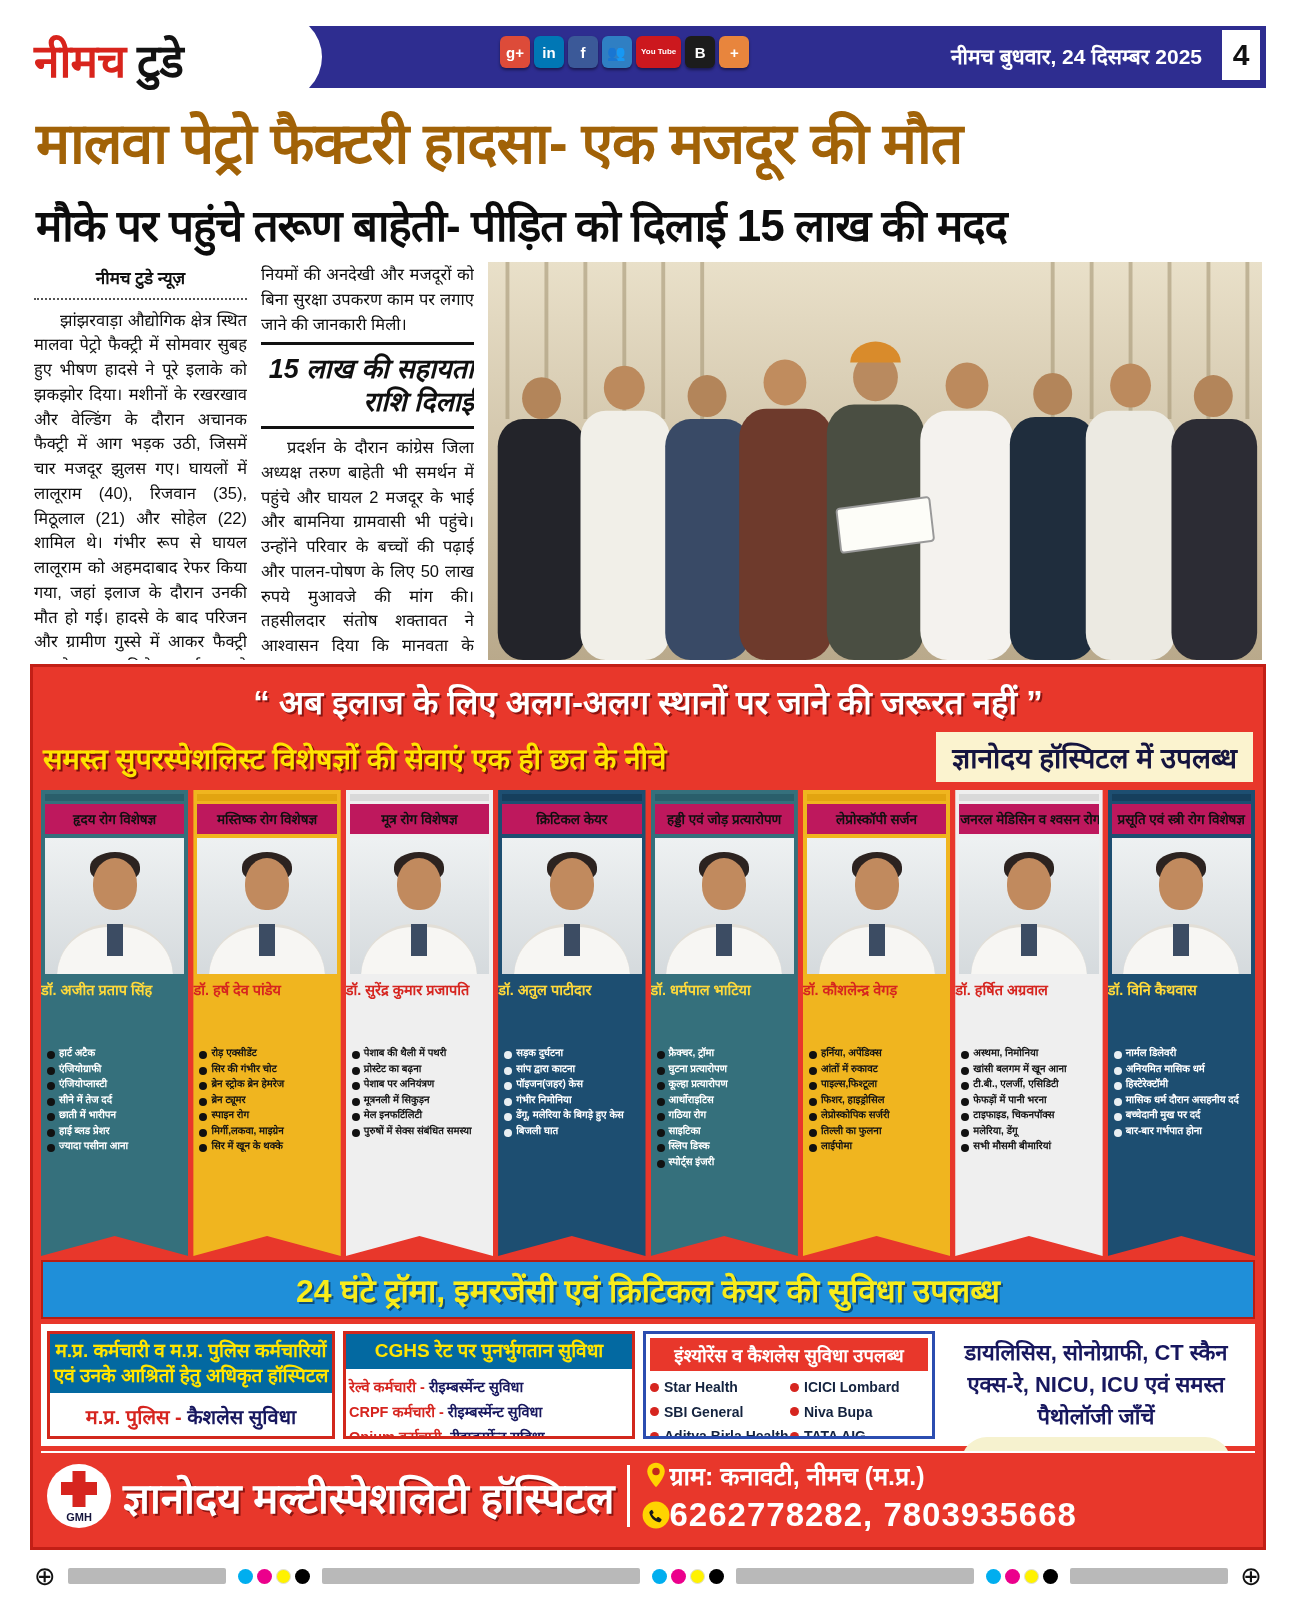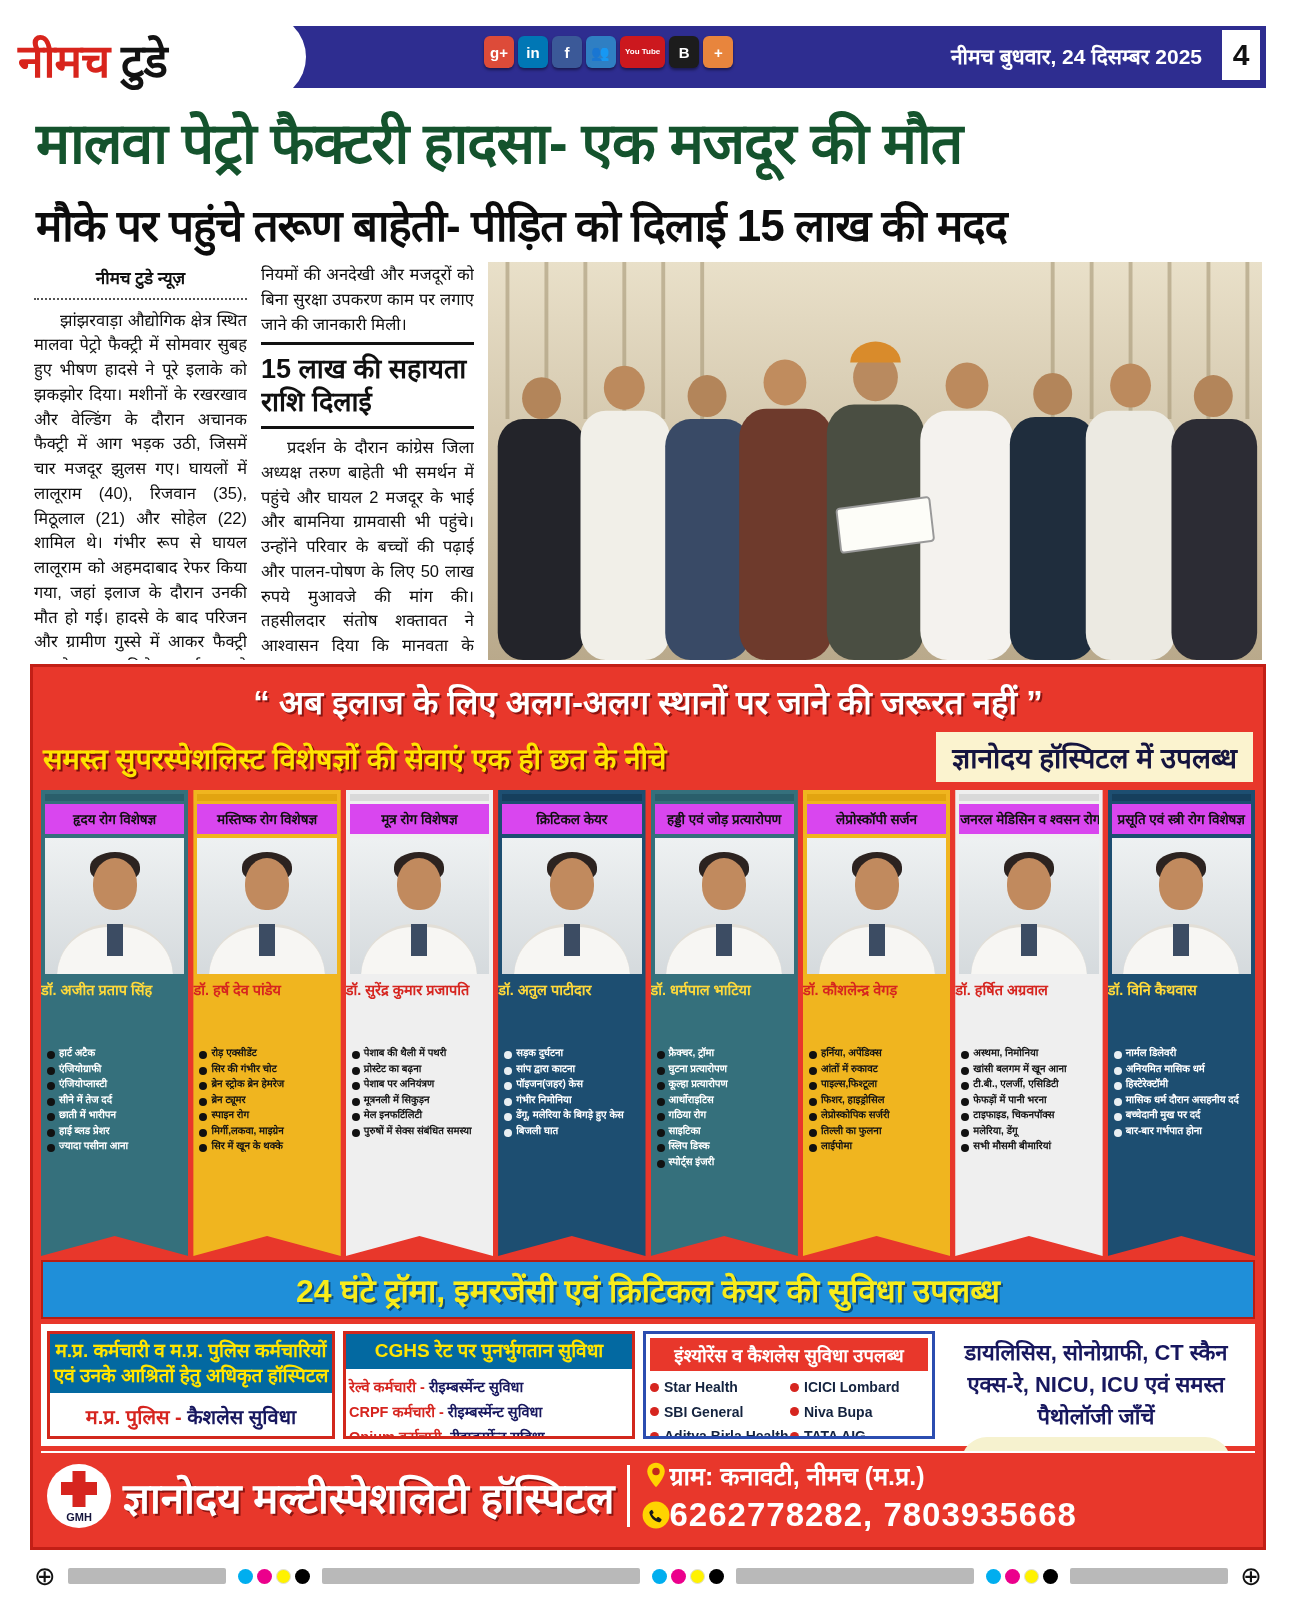--- a/index.html
+++ b/index.html
@@ -1,63 +1,63 @@
 <!DOCTYPE html>
 <html><head>
 <meta charset="utf-8">
 <style>
   * { margin:0; padding:0; box-sizing:border-box; }
   html,body { background:#e9e9e9; }
   body { font-family:"Liberation Sans","DejaVu Sans",sans-serif; }
   .page { position:relative; width:1296px; height:1600px; margin:0 auto; background:#fff; overflow:hidden; }
 
   
-  .masthead { position:absolute; top:26px; left:14px; right:30px; height:70px; }
+  .masthead { position:absolute; top:26px; left:30px; right:30px; height:70px; }
   .mast-bar { position:absolute; left:232px; right:0; top:0; height:62px; background:#2e2d90; }
   .mast-curve { position:absolute; left:206px; top:-12px; width:86px; height:86px; background:#fff; border-radius:50%; }
   .mast-logo { position:absolute; left:4px; top:2px; font-size:46px; font-weight:900; letter-spacing:-1px; white-space:nowrap; }
   .mast-logo .l1 { color:#d8241c; }
   .mast-logo .l2 { color:#121212; }
   .socials { position:absolute; left:470px; top:10px; display:flex; align-items:center; gap:4px; }
   .social-chip { min-width:30px; height:32px; border-radius:6px; color:#fff; font-weight:800; font-size:15px; display:flex; align-items:center; justify-content:center; padding:0 5px; box-shadow:0 2px 3px rgba(0,0,0,.45); line-height:1; text-align:center; }
   .social-chip.small-text { font-size:8px; line-height:1.05; }
   .mast-date { position:absolute; right:64px; top:16px; color:#fff; font-size:21px; font-weight:800; white-space:nowrap; }
   .page-number { position:absolute; right:6px; top:4px; width:38px; height:50px; background:#fff; color:#111; font-size:30px; font-weight:900; display:flex; align-items:center; justify-content:center; }
 
   
-  .headline { position:absolute; top:102px; left:36px; right:36px; font-size:57px; font-weight:900; color:#14532d; white-space:nowrap; letter-spacing:-1px; }
+  .headline { position:absolute; top:102px; left:36px; right:36px; font-size:57px; font-weight:900; color:#a16207; white-space:nowrap; letter-spacing:-1px; }
   .subheadline { position:absolute; top:194px; left:36px; right:36px; font-size:44px; font-weight:900; color:#0c0c0c; white-space:nowrap; letter-spacing:-1px; }
 
   
   .article { position:absolute; top:262px; left:34px; right:34px; height:398px; display:flex; gap:14px; }
   .col { width:213px; flex:none; font-size:16.5px; line-height:1.5; text-align:justify; color:#101010; overflow:hidden; }
   .byline { text-align:center; font-weight:800; font-size:17px; padding:4px 0 6px; }
   .dotted { border-bottom:2.5px dotted #555; margin-bottom:8px; }
   .para-indent { text-indent:26px; }
   .rule { border-top:3px solid #111; margin:6px 0; }
-  .col-subhead { font-size:27px; font-weight:800; line-height:1.2; text-align:left; padding:2px 0; }
+  .col-subhead { font-size:27px; font-weight:800; line-height:1.2; text-align:right; padding:2px 0;font-style:italic; }
   .photo { flex:1; position:relative; background:#cfc3a8; overflow:hidden; }
   .photo svg { display:block; width:100%; height:100%; }
 
   
   .ad { position:absolute; top:664px; left:30px; right:30px; bottom:50px; background:#e8372b; border:3px solid #c21f16; padding:6px 8px 8px; display:flex; flex-direction:column; }
   .ad-quote { color:#fff; font-weight:900; font-size:33px; text-align:center; padding:6px 0 8px; text-shadow:2px 2px 0 #8a1410; white-space:nowrap; }
   .ad-tagrow { display:flex; align-items:stretch; gap:16px; padding:0 2px 8px; }
   .ad-tagline { flex:1; color:#ffe400; font-weight:900; font-size:29px; text-shadow:2px 2px 0 #7a0f0a; display:flex; align-items:center; white-space:nowrap; }
   .ad-avail { background:#fbf3cf; color:#15143f; font-weight:900; font-size:28px; padding:6px 16px; display:flex; align-items:center; white-space:nowrap; }
 
   
   .cards { display:flex; gap:5px; height:466px; }
   .card { flex:1; min-width:0; position:relative; display:flex; flex-direction:column; background:var(--c); clip-path:polygon(0 0,100% 0,100% 100%,50% calc(100% - 20px),0 100%); padding-bottom:24px; }
   .theme-teal  { --c:#35707c; --bar:#2a5f6b; --name:#ffd93b; --qual:#ffe9a8; --text:#ffffff; --bullet:#111111; }
   .theme-yellow{ --c:#f0b51f; --bar:#e2a410; --name:#d6251f; --qual:#3a2c00; --text:#141414; --bullet:#111111; }
   .theme-white { --c:#efefef; --bar:#d9d9d9; --name:#d6251f; --qual:#333333; --text:#141414; --bullet:#111111; }
   .theme-navy  { --c:#1d4e71; --bar:#163f5d; --name:#ffd93b; --qual:#ffd957; --text:#ffffff; --bullet:#e9eff3; }
   .card::before { content:''; display:block; height:7px; background:var(--bar); margin:4px 4px 0; flex:none; }
-  .card-head { background:#d946ef; color:#101010; font-weight:800; font-size:13.5px; text-align:center; margin:3px 4px 0; padding:6px 1px; white-space:nowrap; overflow:hidden; }
+  .card-head { background:#be185d; color:#101010; font-weight:800; font-size:13.5px; text-align:center; margin:3px 4px 0; padding:6px 1px; white-space:nowrap; overflow:hidden; }
   .card-photo { height:136px; margin:4px 4px 0; position:relative; overflow:hidden; background:linear-gradient(#eef1f2,#d5dadd); flex:none; }
   .av-hair { position:absolute; top:14px; left:50%; transform:translateX(-50%); width:50px; height:30px; border-radius:50% 50% 40% 40%; background:#2c2320; }
   .av-head { position:absolute; top:20px; left:50%; transform:translateX(-50%); width:44px; height:52px; border-radius:50% 50% 46% 46%; background:#c18a5e; }
   .av-body { position:absolute; bottom:-16px; left:50%; transform:translateX(-50%); width:116px; height:66px; border-radius:52px 52px 0 0; background:#f7f6f3; border-top:3px solid #e2ded6; }
   .av-collar { position:absolute; bottom:18px; left:50%; transform:translateX(-50%); width:16px; height:32px; background:#3c4c63; }
   .card-name { font-size:14.5px; font-weight:900; text-align:left; margin-top:5px; color:var(--name); white-space:nowrap; overflow:hidden; }
   .card-quals { min-height:40px; margin-top:2px; }
   .qual-line { font-size:9.5px; font-weight:700; text-align:center; color:var(--qual); line-height:1.3; }
   .card-list { list-style:none; padding:4px 5px 0 6px; }
   .card-list li { display:flex; align-items:flex-start; color:var(--text); font-size:10px; font-weight:700; line-height:1.55; }

